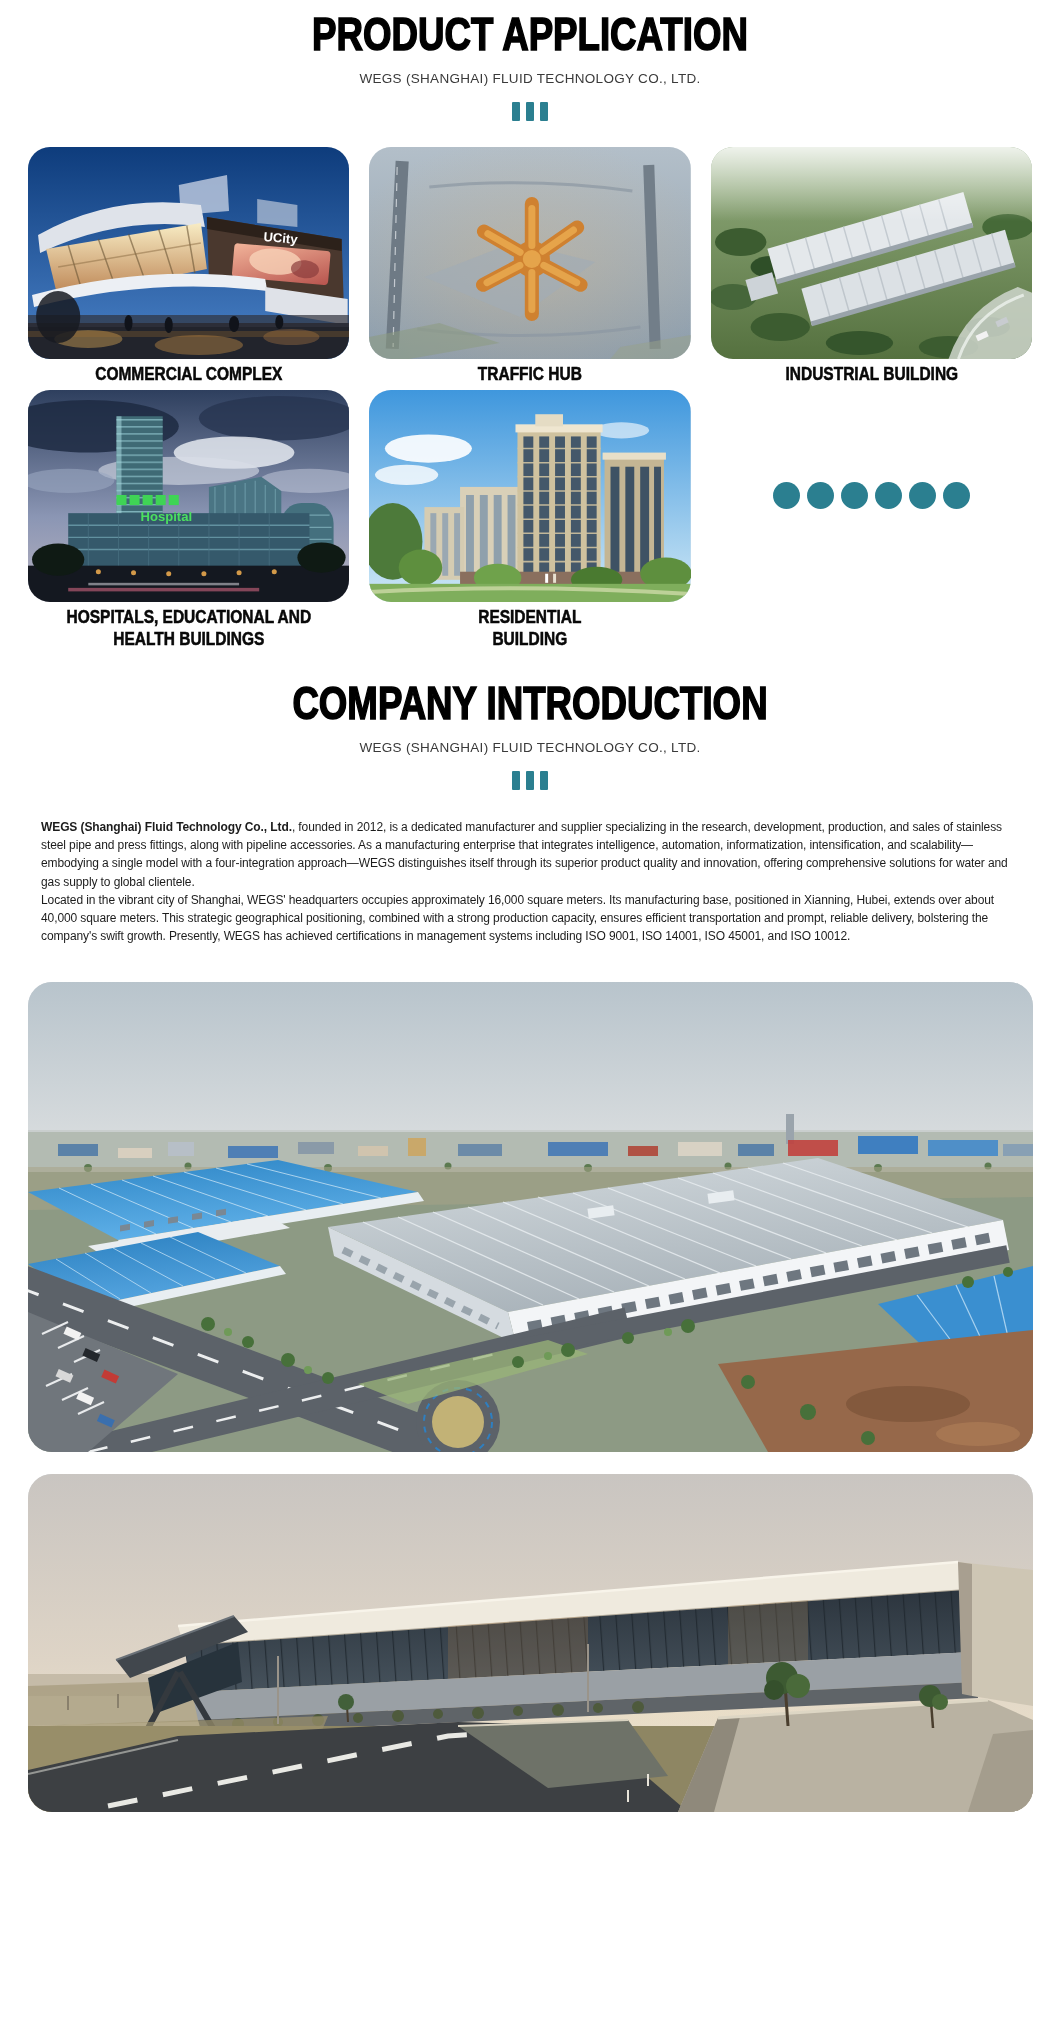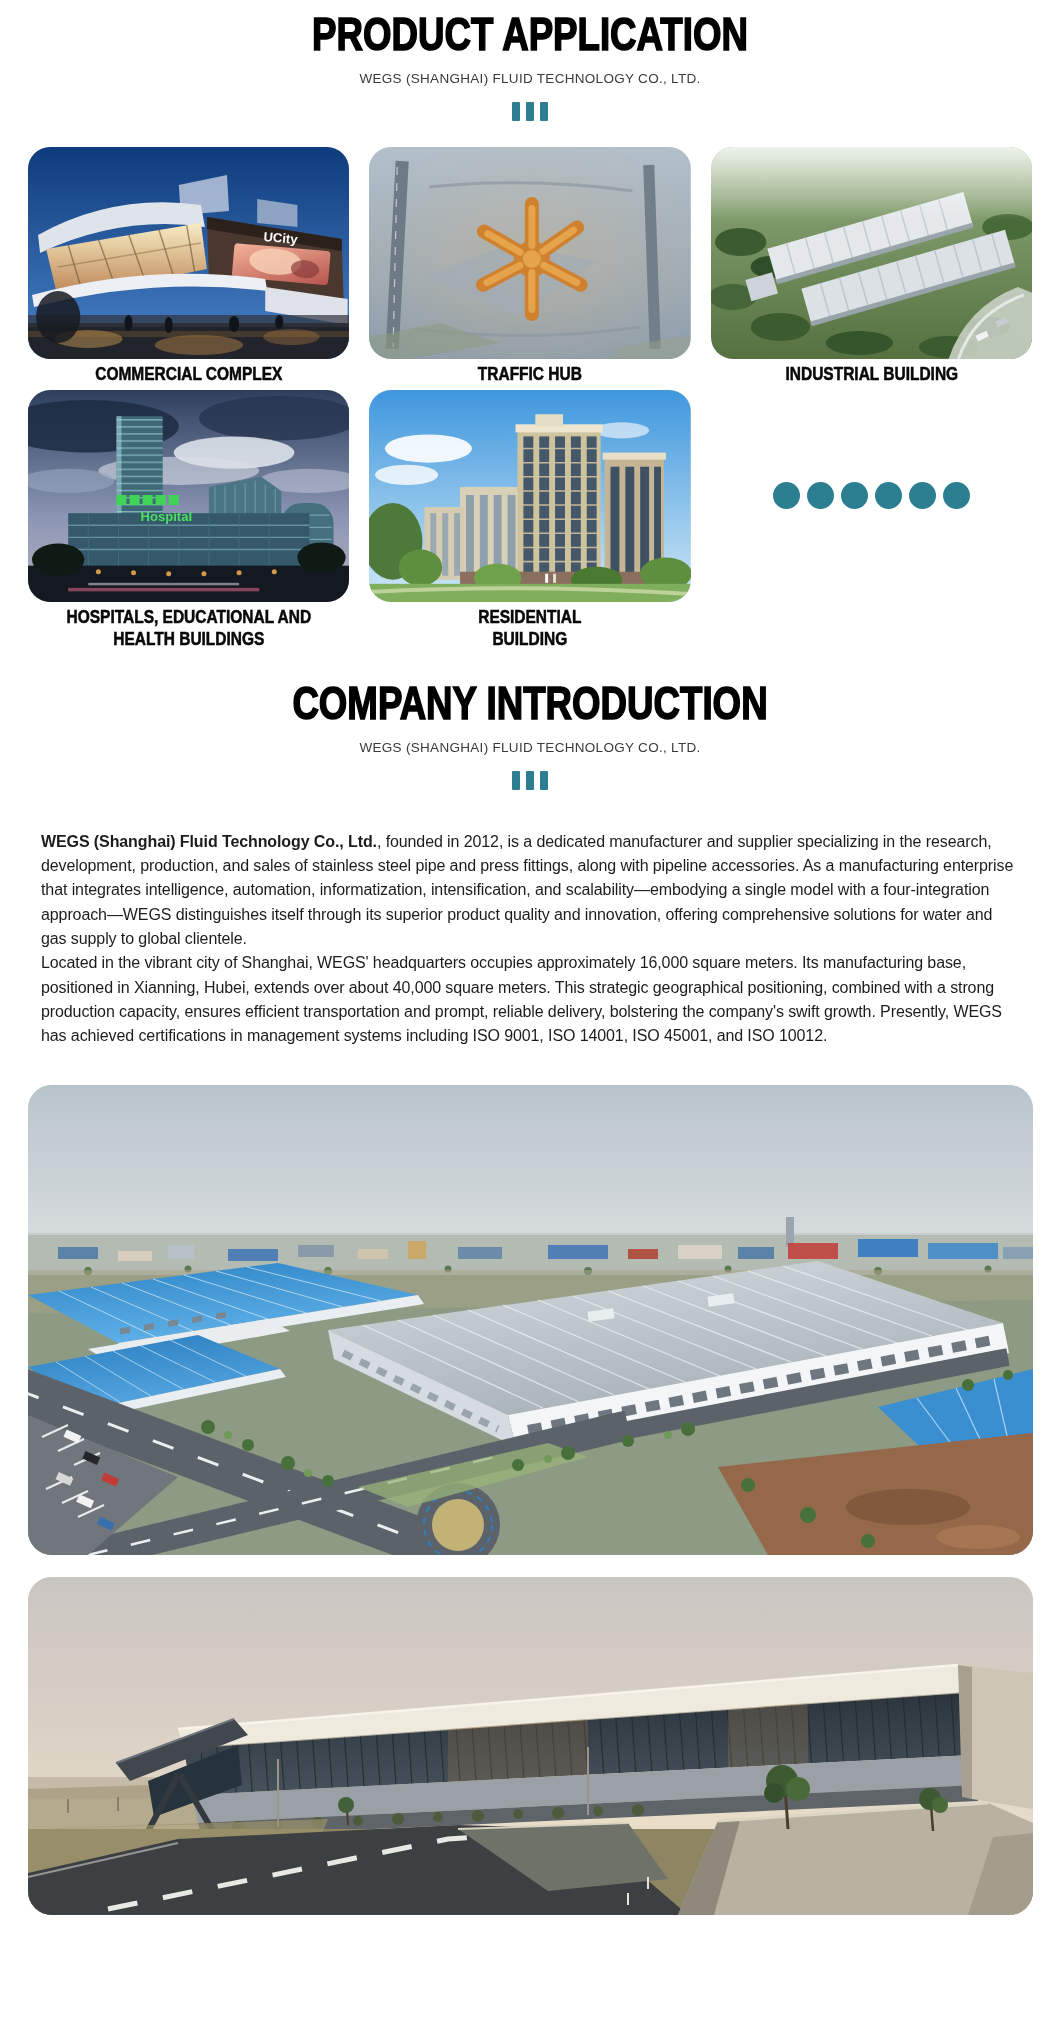--- a/index.html
+++ b/index.html
@@ -31,22 +31,22 @@
   .caption {
     margin-top:5px; font-weight:700; font-size:18px; line-height:1.22; color:#0a0a0a;
     transform:scaleX(0.86); transform-origin:center;
     -webkit-text-stroke:0.5px #000; white-space:pre-line;
   }
   .dots-cell { height:212px; display:flex; align-items:center; justify-content:center; gap:7px; }
   .dot { width:27px; height:27px; border-radius:50%; background:var(--accent); }
 
   .intro-head { margin-top:18px; }
   .intro-text {
-    width:978px; margin:40px auto 0;
-    font-size:16px; line-height:1.52; color:#1c1c1c; letter-spacing:-0.1px;
+    width:978px; margin:28px auto 0;
+    font-size:12px; line-height:1.52; color:#1c1c1c; letter-spacing:-0.1px;
   }
   .intro-text p { margin:0; }
   .intro-text strong { font-weight:700; }
 
   .photo {
     width:1005px; margin:36px auto 0; border-radius:24px; overflow:hidden; background:#cfd4d8;
   }
   .photo svg { display:block; width:100%; height:100%; }
   .photo.p1 { height:470px; }
   .photo.p2 { height:338px; margin-top:22px; }

